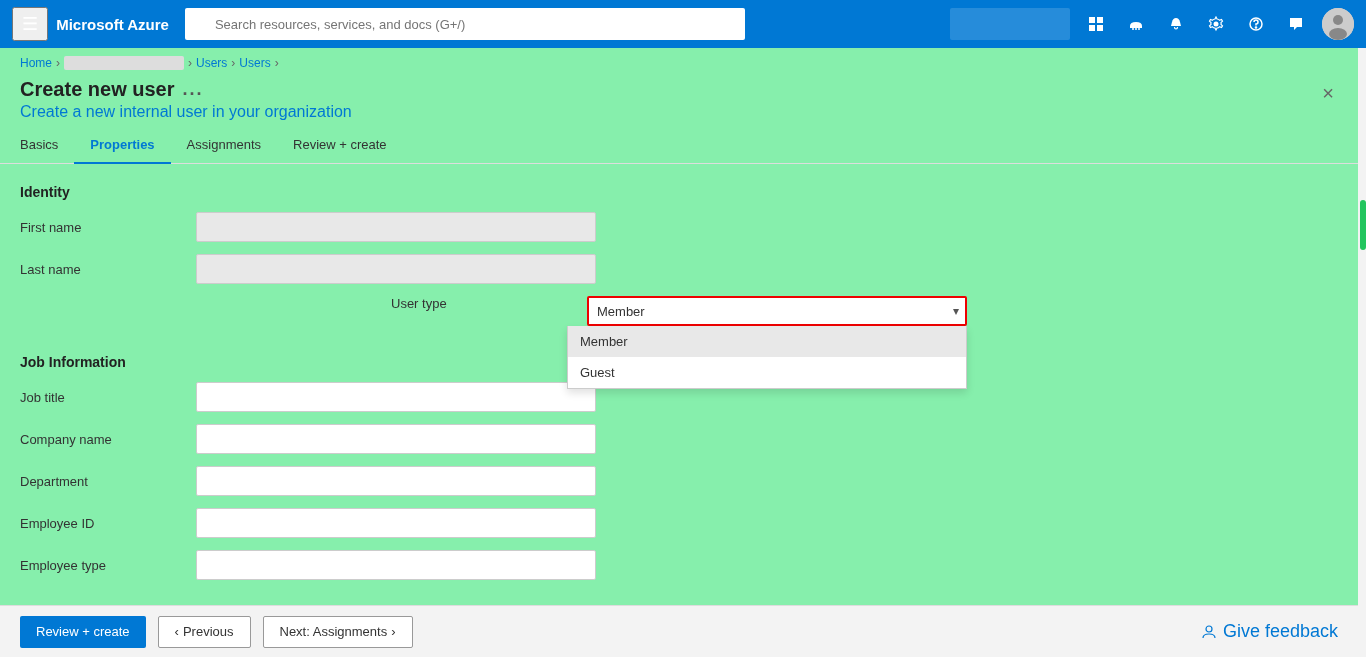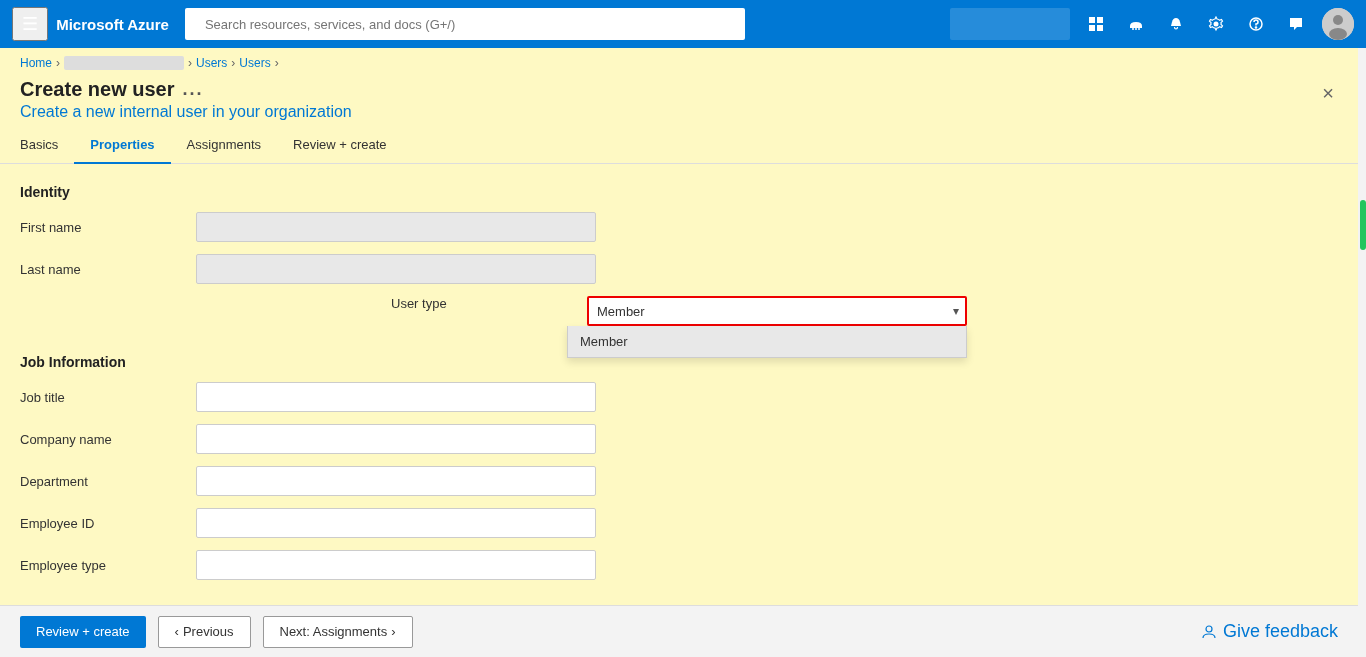--- a/index.html
+++ b/index.html
@@ -27,21 +27,21 @@
       font-weight: 600;
       margin-right: 8px;
       white-space: nowrap;
     }
     .topnav-search {
       flex: 1;
       max-width: 560px;
       height: 32px;
       border: none;
       border-radius: 2px;
-      padding: 0 20px;
+      padding: 0 30px;
       font-size: 13px;
       background: #fff;
       color: #333;
       outline: none;
     }
     .topnav-icons {
       margin-left: auto;
       display: flex;
       align-items: center;
       gap: 4px;
@@ -72,21 +72,21 @@
       height: 32px;
       background: rgba(255,255,255,0.15);
       border-radius: 2px;
       margin-right: 4px;
     }
 
     
     .main-wrapper {
       display: flex;
       height: calc(657px - 48px);
-      background: #fef9c3;
+      background: #86efac;
     }
 
     
     .content-area {
       flex: 1;
       display: flex;
       flex-direction: column;
       overflow: hidden;
       position: relative;
     }
@@ -413,20 +413,21 @@
       <div class="form-row" style="align-items:flex-start;justify-content:center;">
         <label class="form-label">User type</label>
         <div class="dropdown-wrapper">
           <div class="dropdown-select" style="display:flex;align-items:center;padding:0 28px 0 8px;">
             <span>Member</span>
             <span class="dropdown-chevron">▾</span>
           </div>
 
           <div class="dropdown-open">
             <div class="dropdown-option highlighted">Member</div>
+            <div class="dropdown-option">Guest</div>
           </div>
         </div>
       </div>
 
       <div class="section-title" style="margin-top:28px;">Job Information</div>
 
       <div class="form-row">
         <label class="form-label">Job title</label>
         <input type="text" class="form-input" value="" style="">
       </div>

